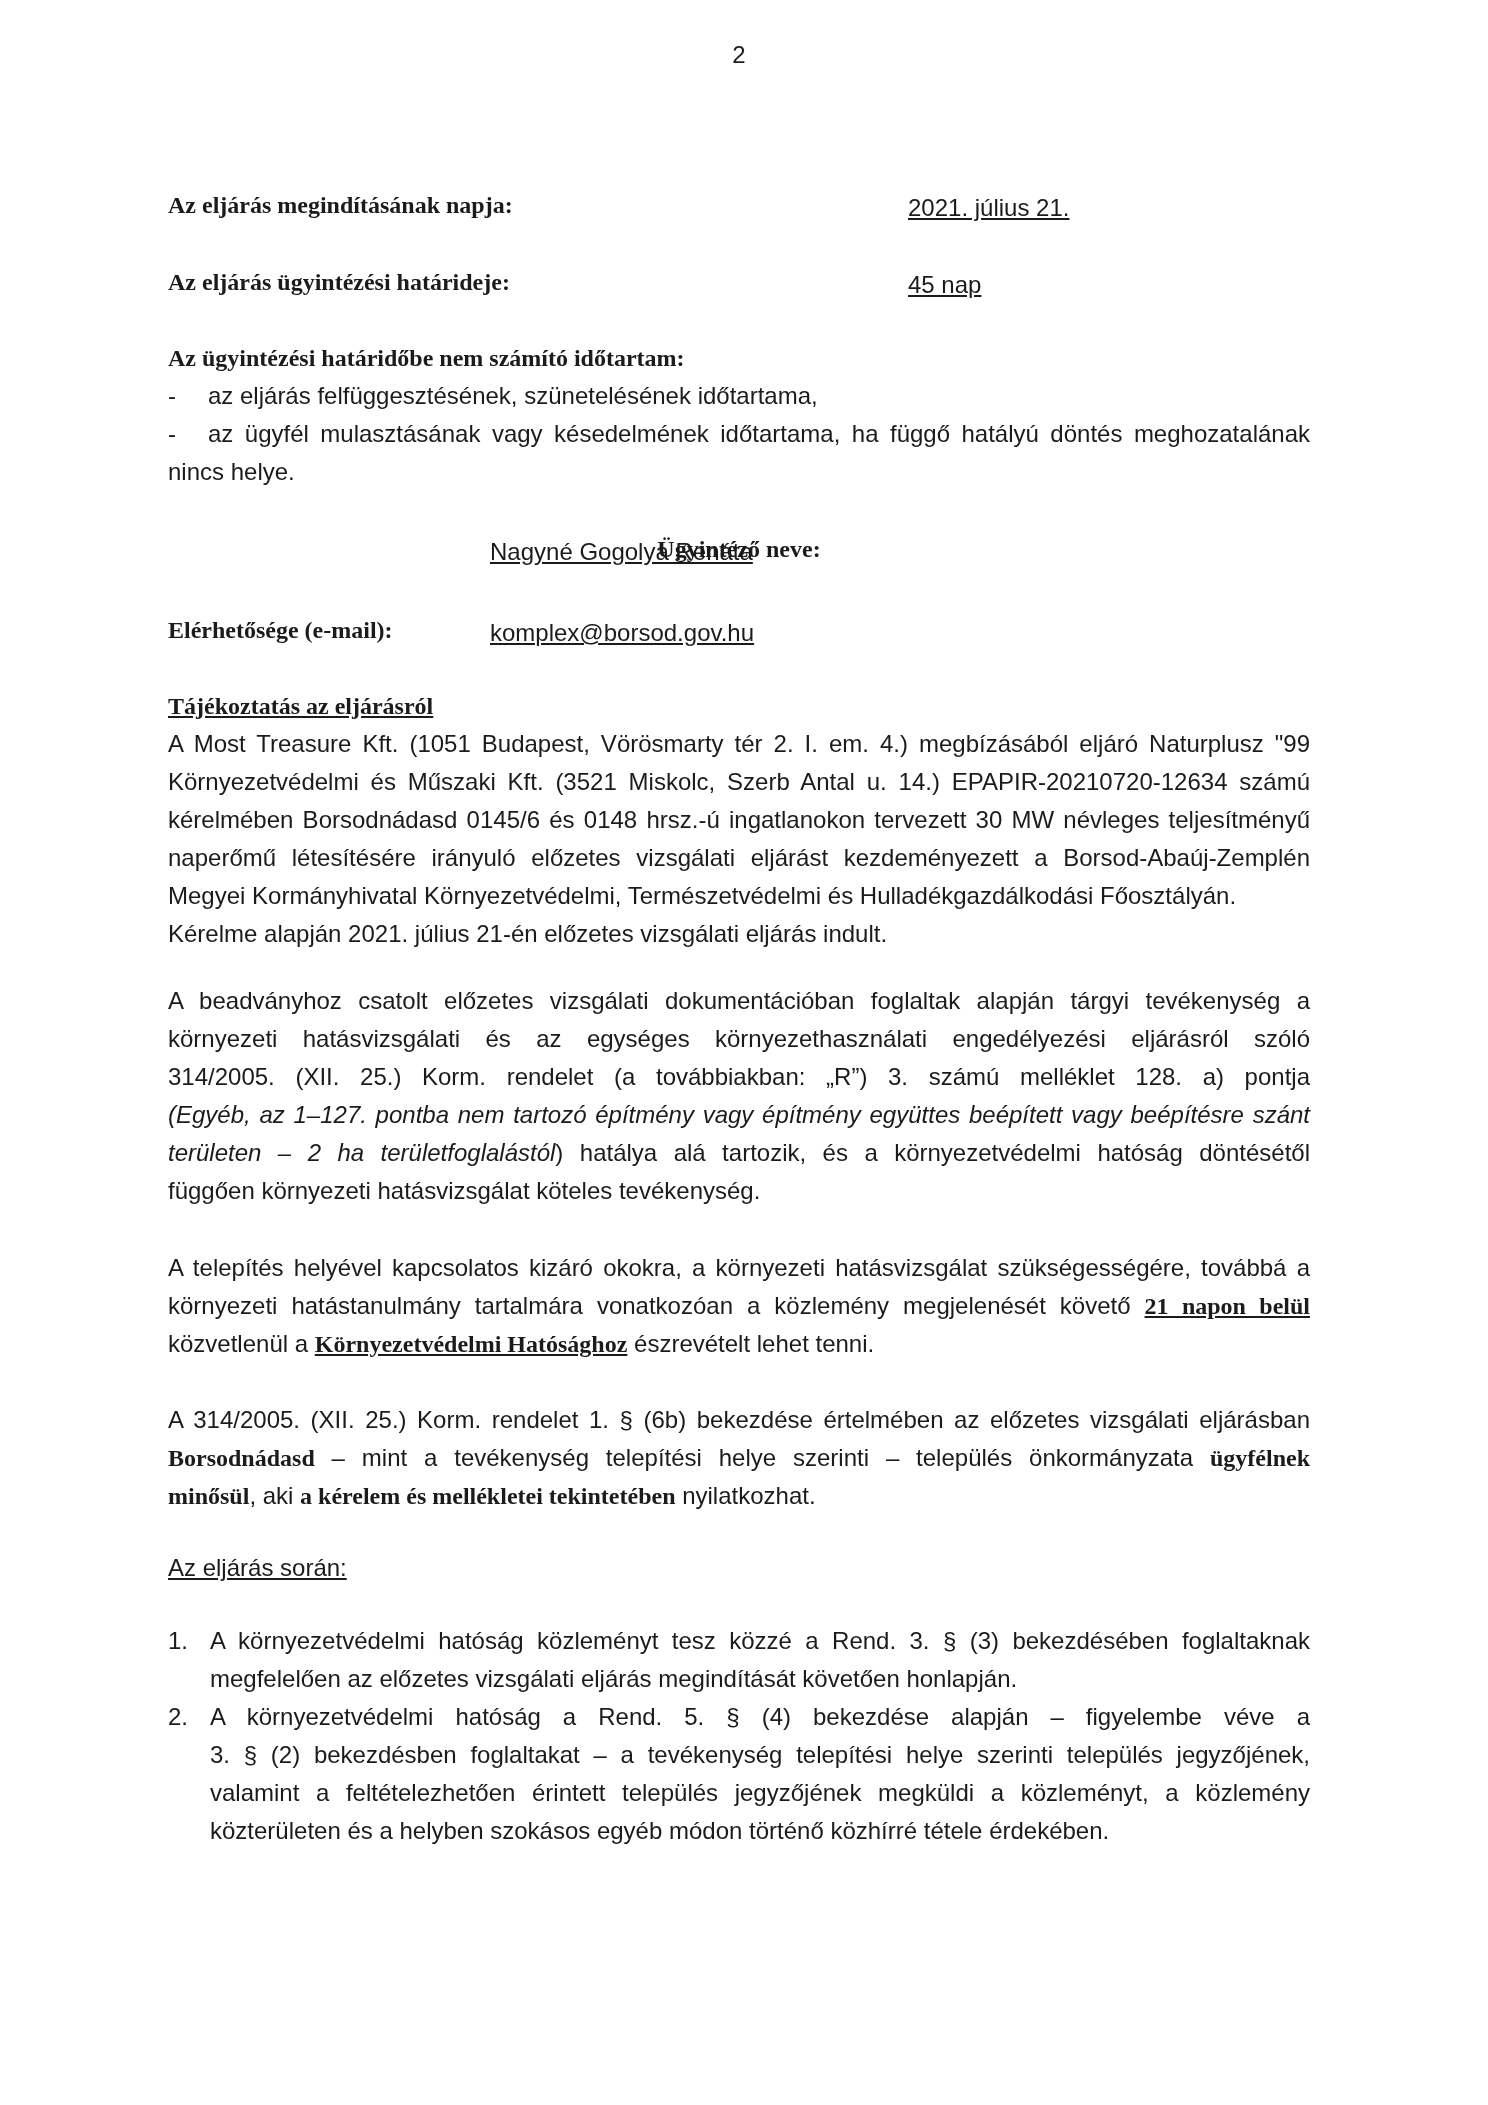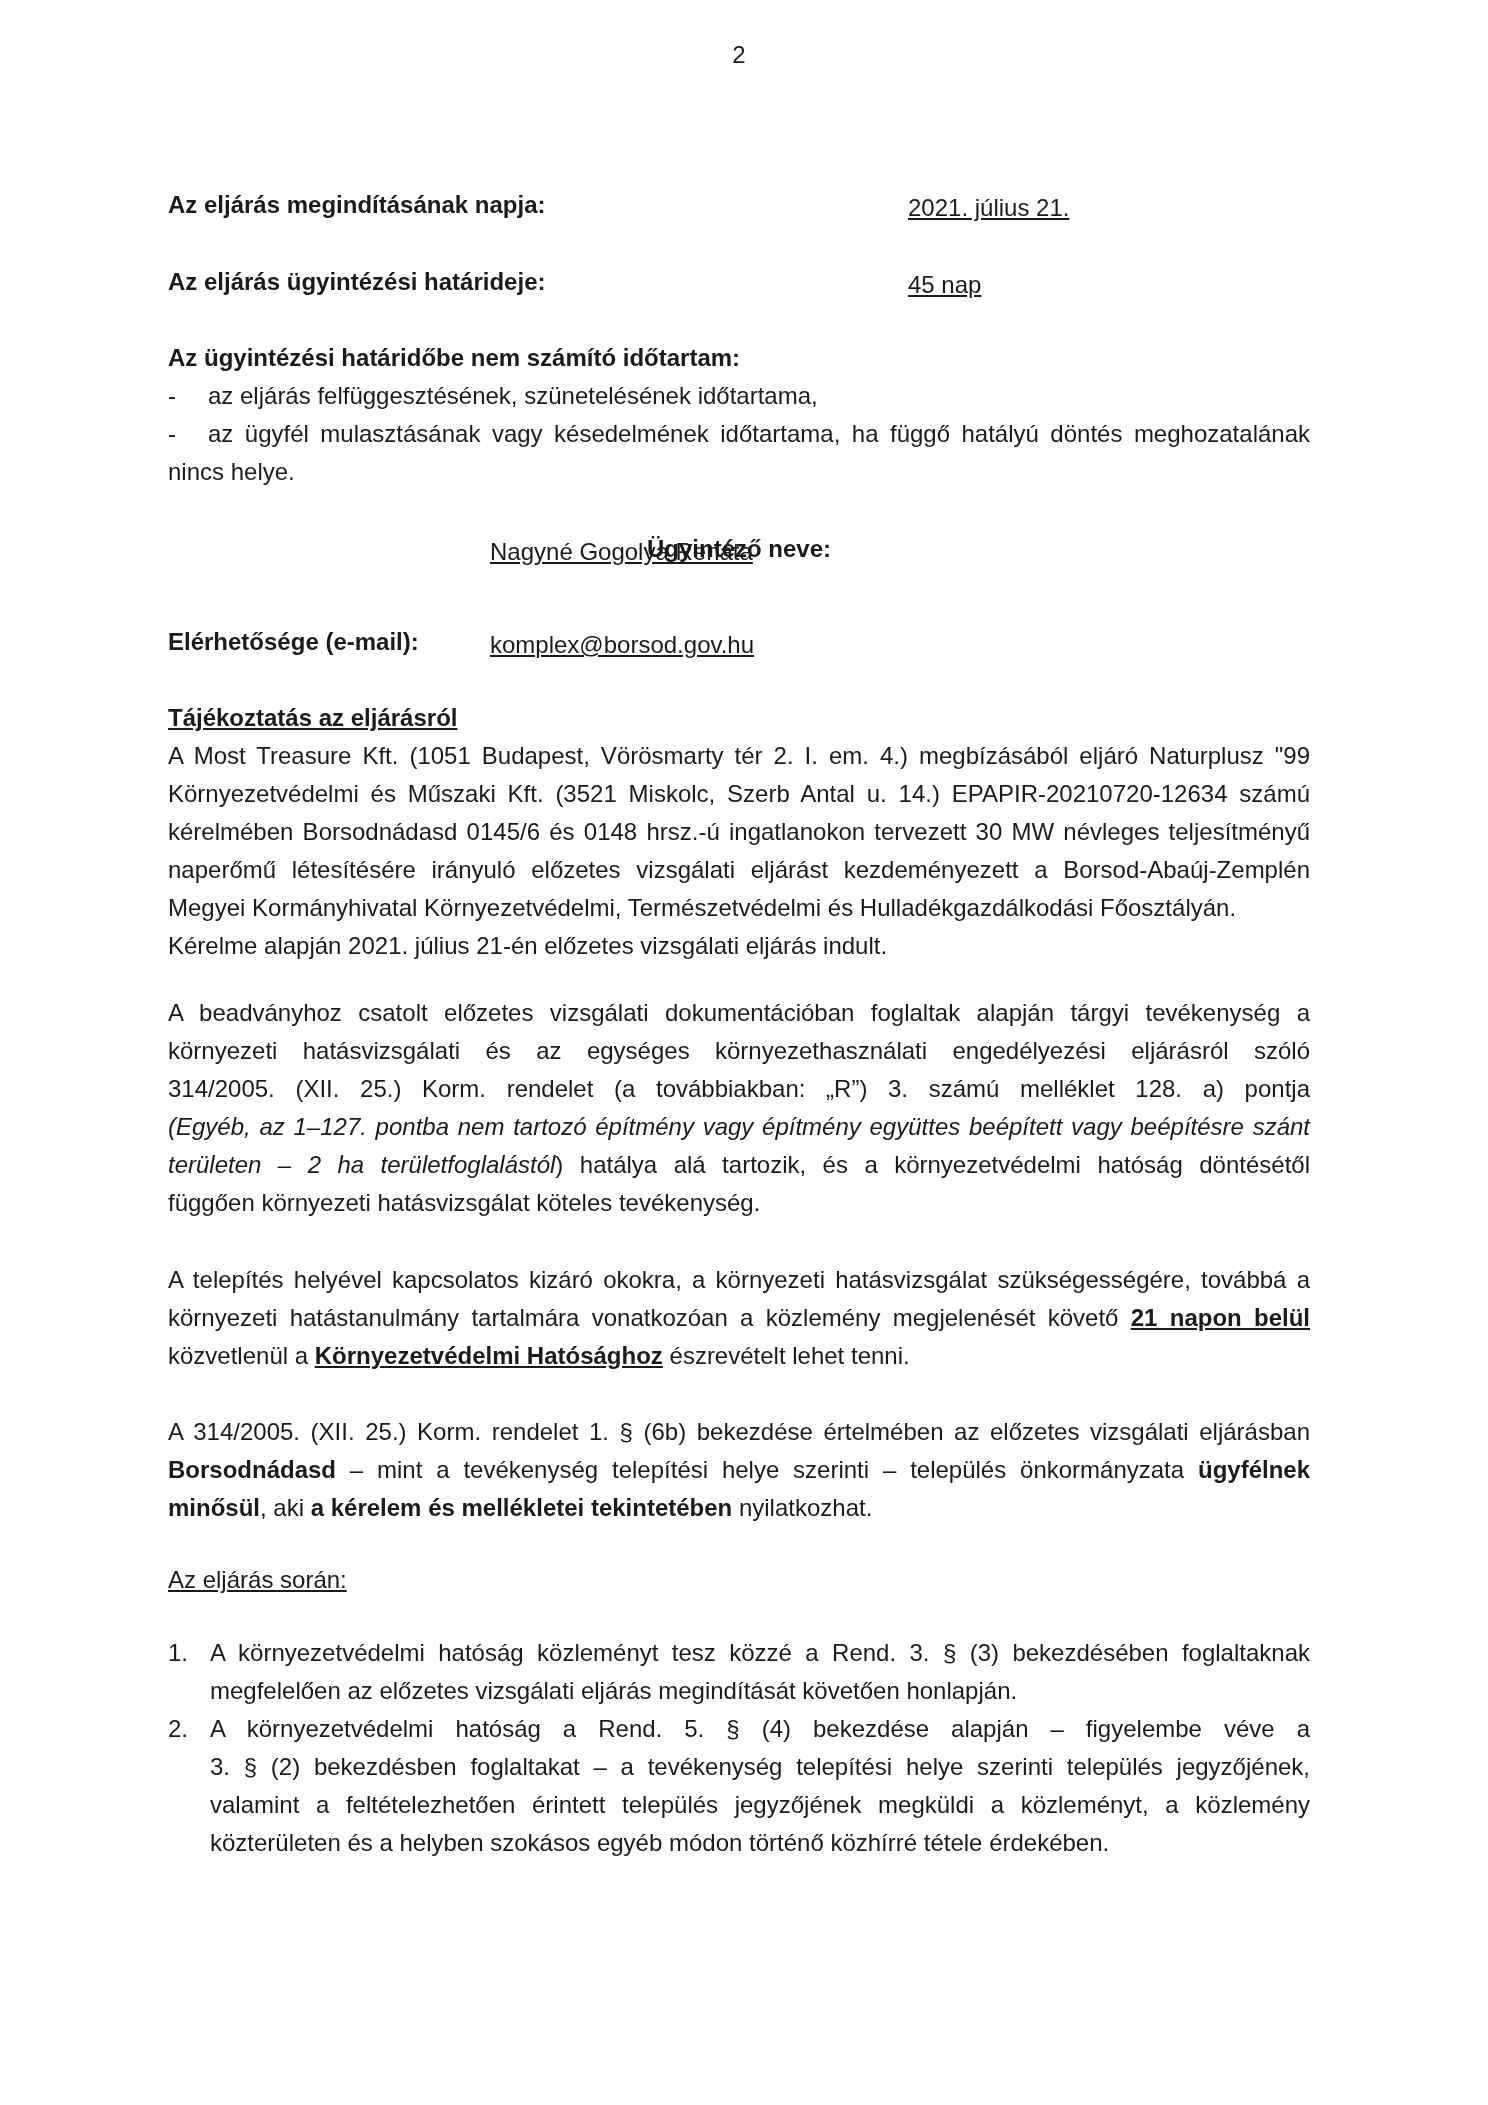--- a/index.html
+++ b/index.html
@@ -7,32 +7,32 @@
     position:relative;
     width:1488px;height:2105px;
     background:#ffffff;
     font-family:"Liberation Sans",sans-serif;
     font-size:24px;line-height:38px;
     color:#1b1b1b;
     overflow:hidden;
   }
   .content{padding:36px 178px 0 168px;width:1142px;}
   .pagenum{text-align:center;}
-  .b{font-weight:bold;}
+  .b{font-weight:bold;font-family:Liberation Serif, serif;}
   .i{font-style:italic;}
   .u{text-decoration:underline;}
   
   .frow{position:relative;}
   .fvalue{position:absolute;top:3px;text-decoration:underline;}
   .date-col{left:740px;}
   .contact-col{left:322px;}
   .row-start{margin-top:112px;}
   .row-deadline{margin-top:39px;}
   .row-officer{margin-top:39px;text-align:center;}
-  .row-email{margin-top:55px;}
+  .row-email{margin-top:43px;}
   .h-excluded{margin-top:38px;}
   .h-info{margin-top:38px;}
   .h-during{margin-top:34px;}
   
   .tline{text-align:justify;text-align-last:justify;white-space:normal;}
   .tline.tlast{text-align-last:left;}
   .tab{display:inline-block;width:40px;}
   .para.p2{margin-top:29px;}
   .para.p3{margin-top:39px;}
   .para.p4{margin-top:38px;}

